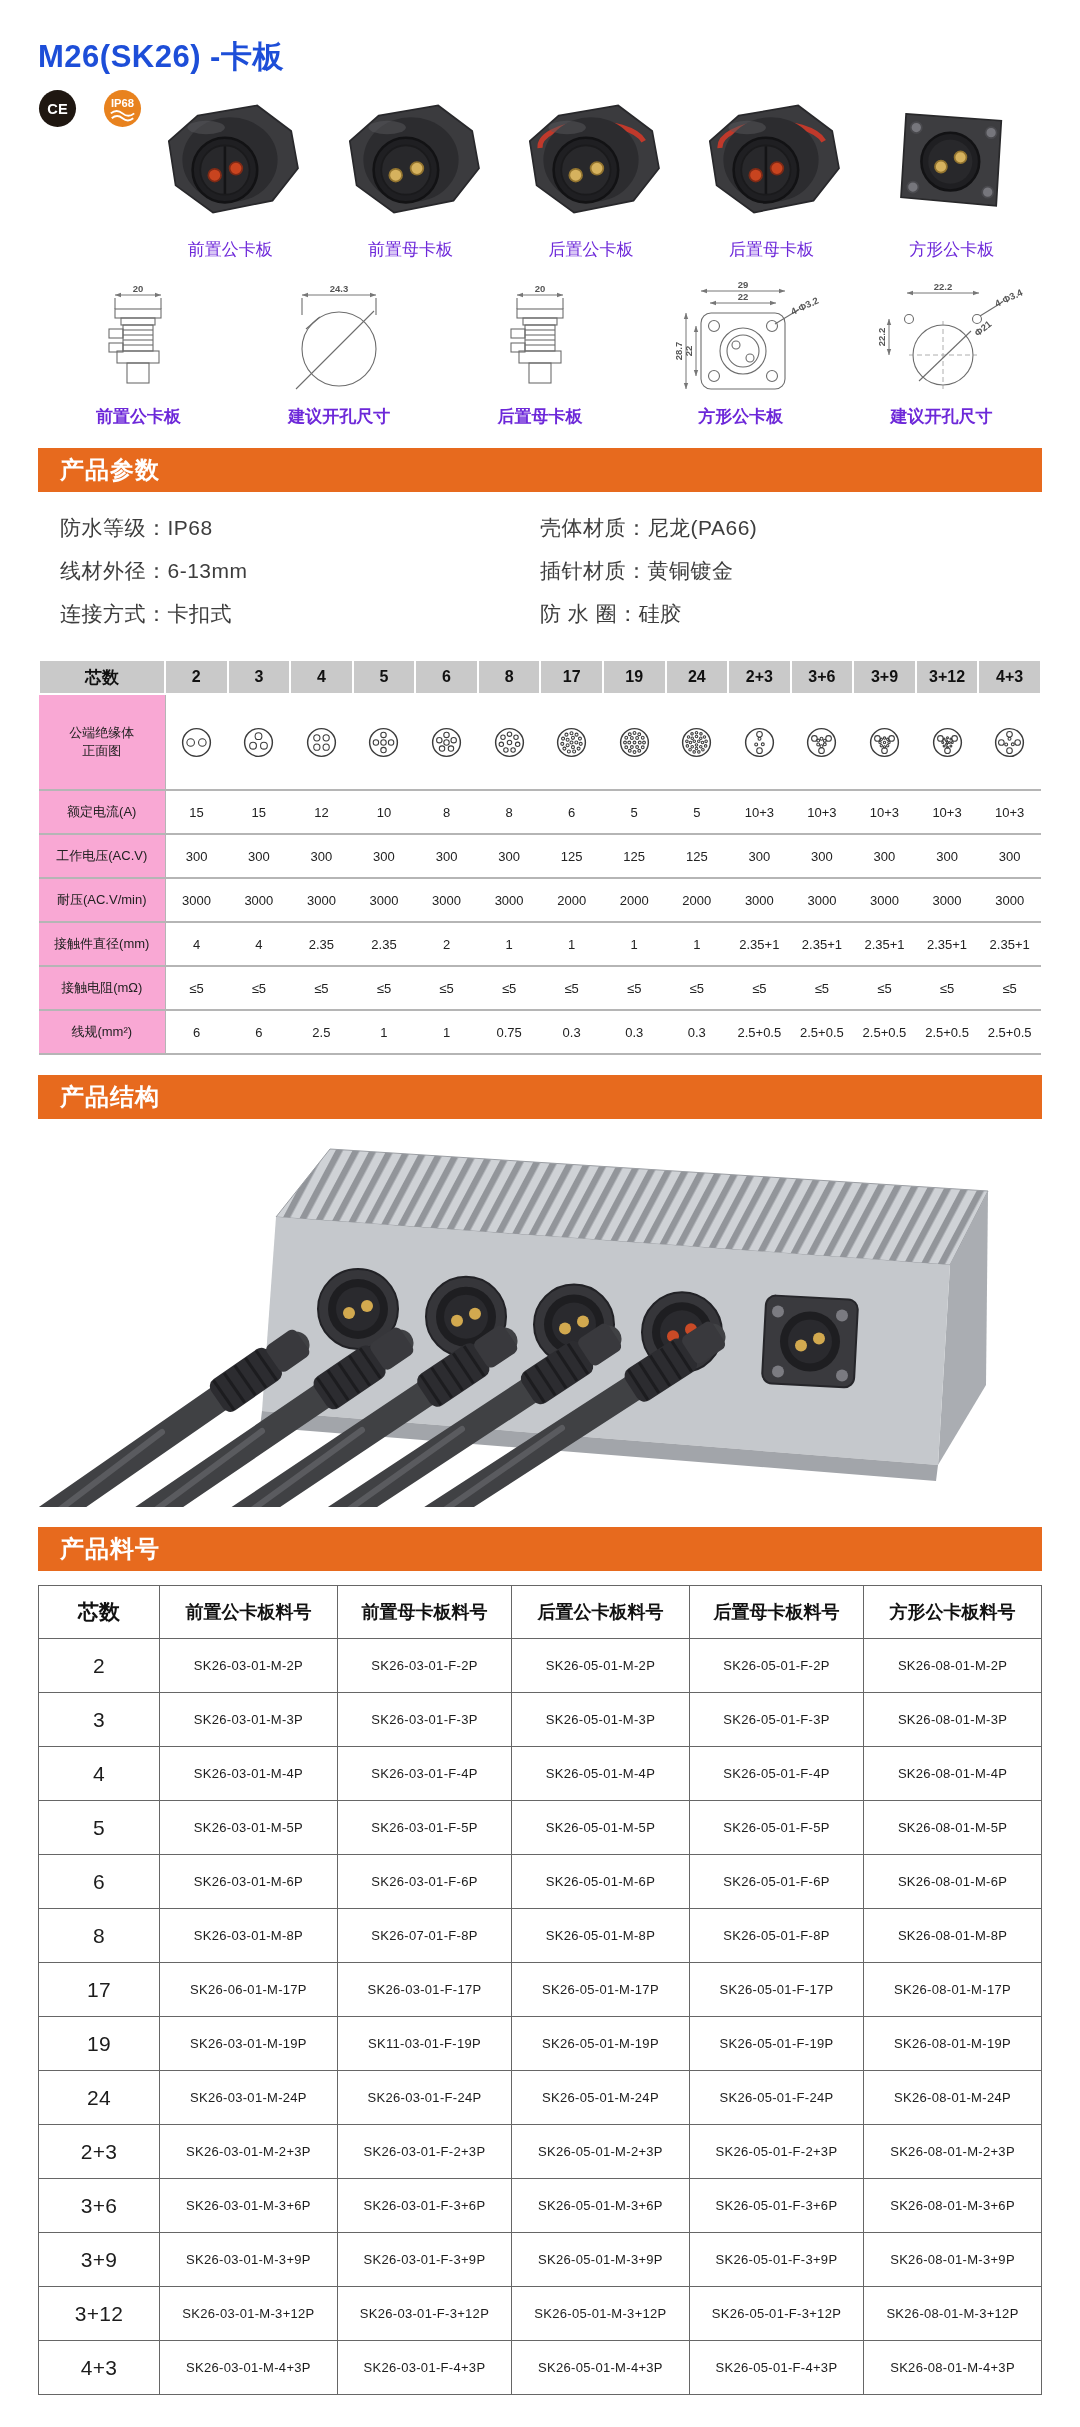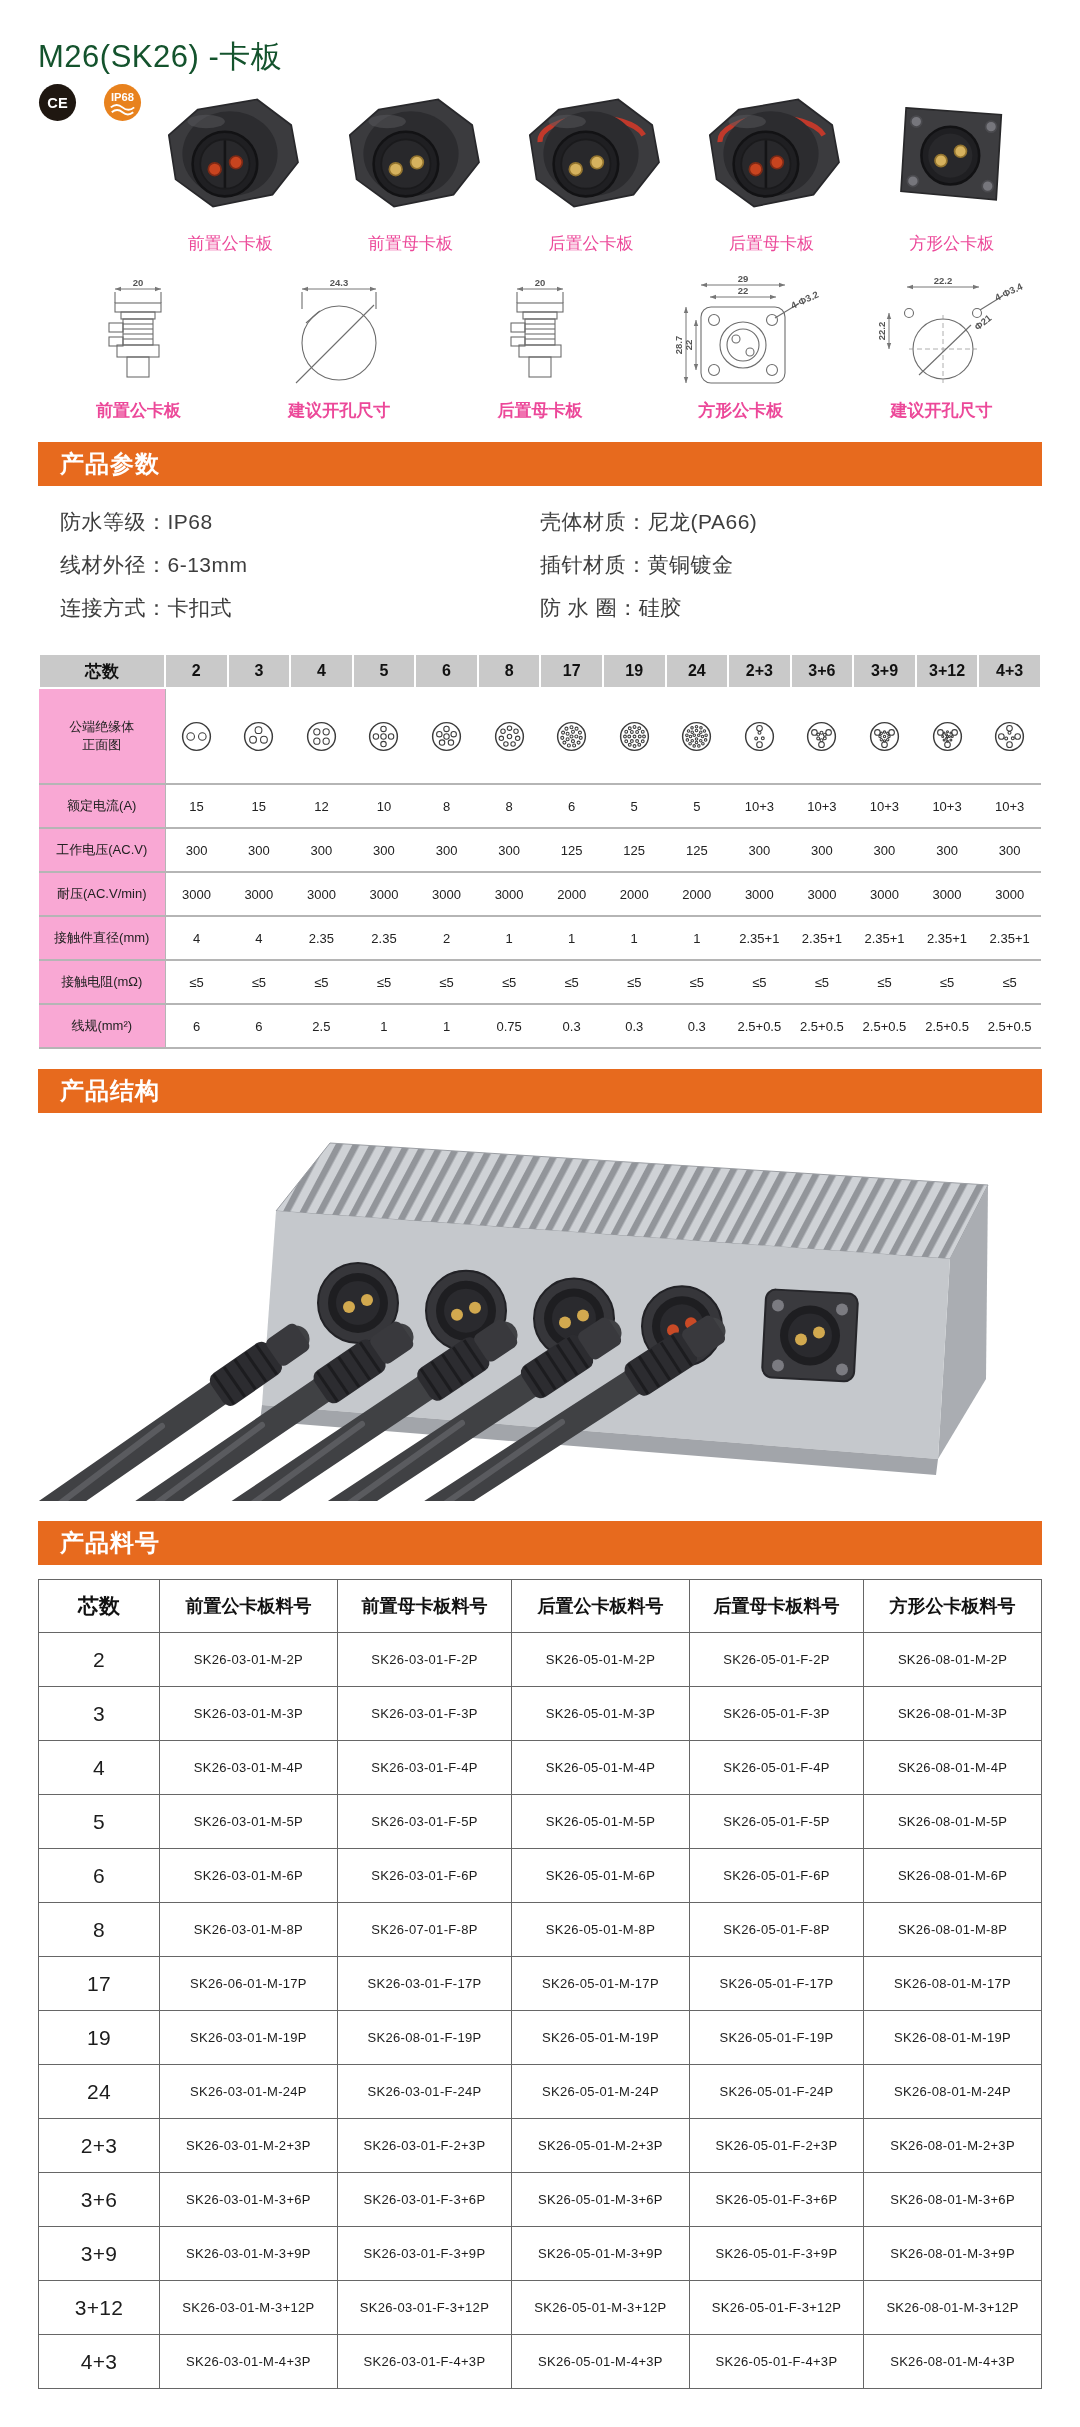--- a/index.html
+++ b/index.html
@@ -1,28 +1,28 @@
 <!DOCTYPE html>
 <html><head>
 <meta charset="utf-8">
 <style>
   html,body{margin:0;padding:0;background:#ffffff;}
   body{width:1080px;font-family:"Liberation Sans","DejaVu Sans",sans-serif;color:#222;}
   .page{box-sizing:border-box;width:1080px;min-height:2427px;padding:30px 38px 46px;}
   svg text{font-family:"Liberation Sans","DejaVu Sans",sans-serif;}
 
-  .title{font-size:31px;font-weight:normal;color:#14532d;margin:6px 0 4px;letter-spacing:0.5px;}
+  .title{font-size:31px;font-weight:bold;color:#1d4ed8;margin:6px 0 10px;letter-spacing:0.5px;}
 
   .cert-row{display:flex;gap:26px;height:40px;align-items:center;}
   .badge{width:39px;height:39px;display:block;}
 
   .photos-row{display:flex;margin:-44px 0 0 102px;}
   .photo-cell{flex:1;text-align:center;}
   .photo-cell svg{width:170px;height:150px;display:block;margin:0 auto;}
-  .photo-label,.drawing-label{color:#ec4899;font-size:17px;margin-top:4px;text-align:center;}
+  .photo-label,.drawing-label{color:#6d28d9;font-size:17px;margin-top:4px;text-align:center;}
 
   .drawings-row{display:flex;margin-top:18px;}
   .drawing-cell{flex:1;text-align:center;font-weight:bold;}
   .drawing-cell svg{width:190px;height:122px;display:block;margin:0 auto;}
 
   .section-bar{background:#e76a1e;height:44px;line-height:44px;color:#ffffff;
     font-size:24px;font-weight:bold;padding-left:22px;margin-top:20px;letter-spacing:1px;}
 
   .params{display:grid;grid-template-columns:1fr 1fr;padding:22px 22px 8px;}
   .param-line{font-size:21px;color:#3d3d3d;margin-bottom:15px;letter-spacing:0.5px;}
@@ -746,21 +746,21 @@
           <td class="pin-col">17</td>
           <td class="">SK26-06-01-M-17P</td>
           <td class="">SK26-03-01-F-17P</td>
           <td class="">SK26-05-01-M-17P</td>
           <td class="">SK26-05-01-F-17P</td>
           <td class="">SK26-08-01-M-17P</td>
         </tr>
         <tr>
           <td class="pin-col">19</td>
           <td class="">SK26-03-01-M-19P</td>
-          <td class="">SK26-08-01-F-19P</td>
+          <td class="">SK11-03-01-F-19P</td>
           <td class="">SK26-05-01-M-19P</td>
           <td class="">SK26-05-01-F-19P</td>
           <td class="">SK26-08-01-M-19P</td>
         </tr>
         <tr>
           <td class="pin-col">24</td>
           <td class="">SK26-03-01-M-24P</td>
           <td class="">SK26-03-01-F-24P</td>
           <td class="">SK26-05-01-M-24P</td>
           <td class="">SK26-05-01-F-24P</td>

